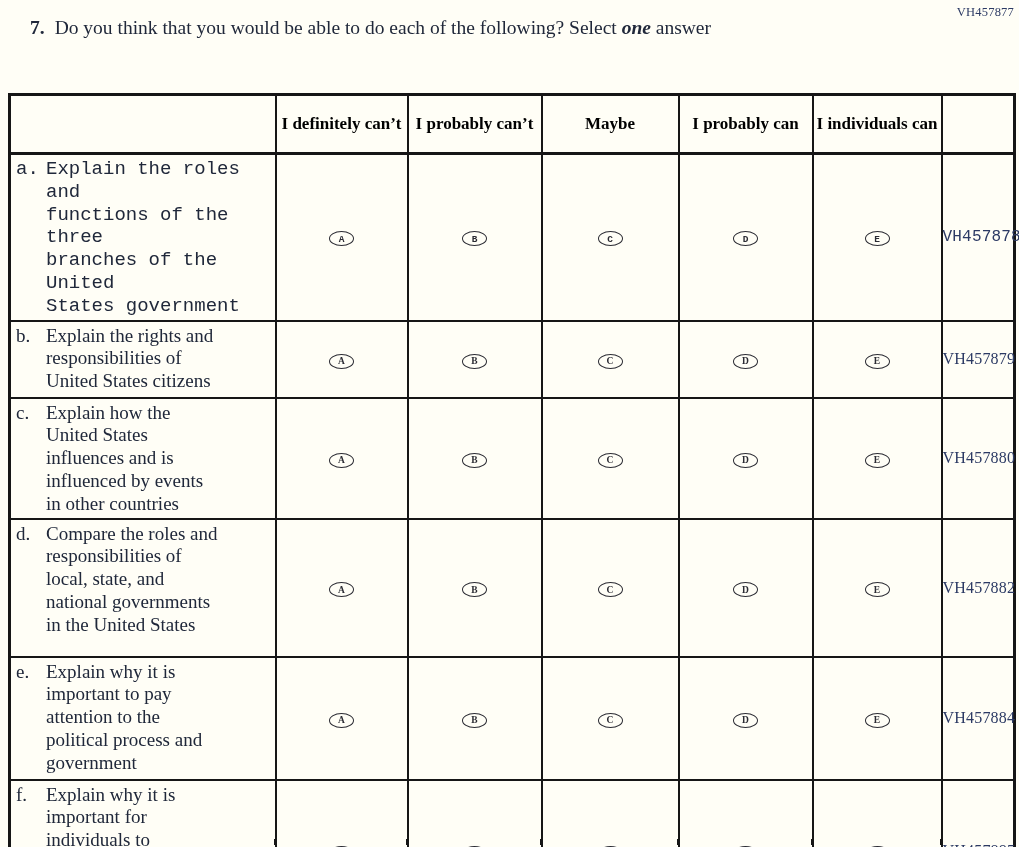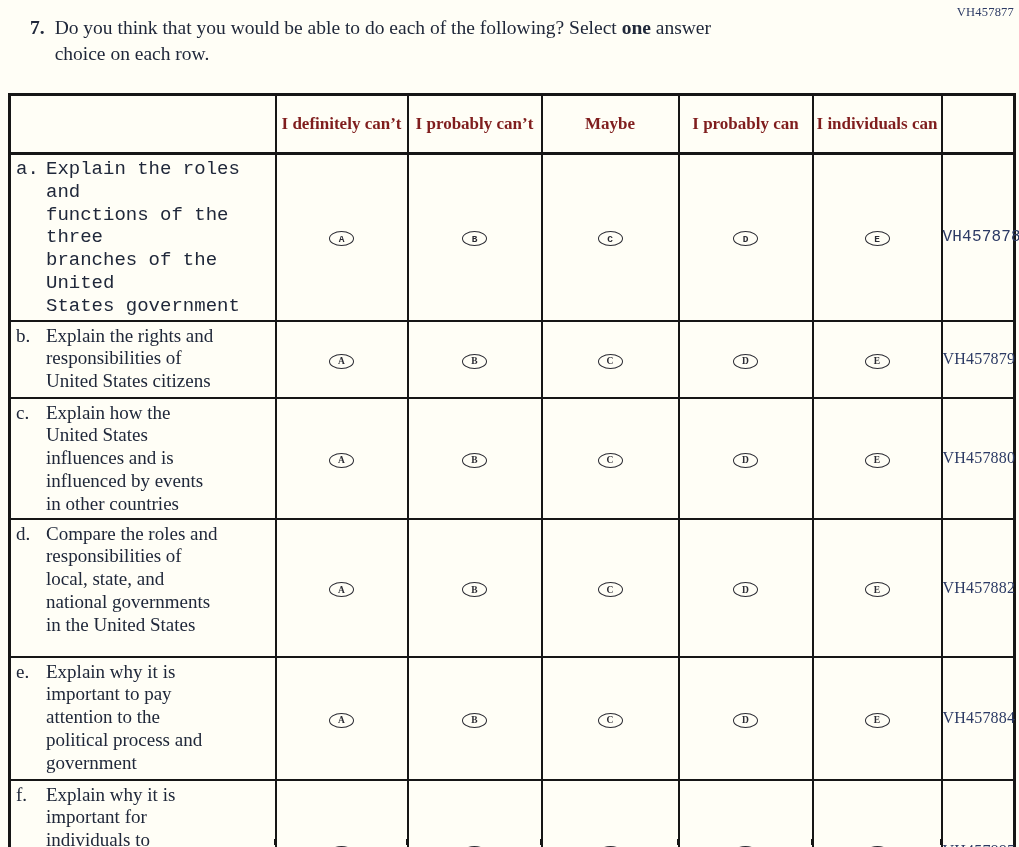--- a/index.html
+++ b/index.html
@@ -19,37 +19,37 @@
     font-size: 12.5px; color: #2c3a64; letter-spacing: 0.2px;
   }
 
   
   .question {
     position: absolute; top: 15px; left: 30px;
     display: flex; gap: 10px;
     font-size: 19.5px; line-height: 26px;
   }
   .qnum { font-weight: bold; }
-  .bold { font-weight: bold; }
+  .bold { font-weight: bold; font-style: italic; }
 
   
   table.grid {
     position: absolute; left: 8px; top: 93px;
     width: 1005px;
     border-collapse: collapse;
     table-layout: fixed;
     border: 3px solid #161616;
     background: #fffef6;
   }
   .grid th, .grid td { border: 2px solid #161616; }
   .grid thead th {
     border-bottom: 3px solid #161616;
     font-size: 17px; font-weight: bold; line-height: 20px;
     text-align: center; vertical-align: middle;
-    color: #7f1d1d; padding: 2px;
+    color: #000000; padding: 2px;
   }
   .grid thead tr { height: 59px; }
   .r0 { height: 103px; font-family: Liberation Mono, monospace; } .r1 { height: 77px; } .r2 { height: 98px; margin-top: 12px; }
   .r3 { height: 138px; } .r4 { height: 123px; } .r5 { height: 138px; }
 
   td.stmt {
     vertical-align: top; padding: 3px 2px 2px 5px;
     font-size: 19px; line-height: 22.8px;
   }
   .letter { display: inline-block; width: 30px; vertical-align: top; }
@@ -85,21 +85,20 @@
 <body>
 
 <div class="page">
 
   <div class="top-code">VH457877</div>
 
   <div class="question">
     <span class="qnum">7.</span>
     <div class="qtext">
       <div><span>Do you think that you would be able to do each of the following? Select </span><span class="bold">one</span><span> answer</span></div>
-      <div>choice on each row.</div>
     </div>
   </div>
 
   <table class="grid">
     <colgroup>
       <col style="width:266px">
         <col style="width:132px">
         <col style="width:134px">
       <col style="width:137px">
         <col style="width:134px">

